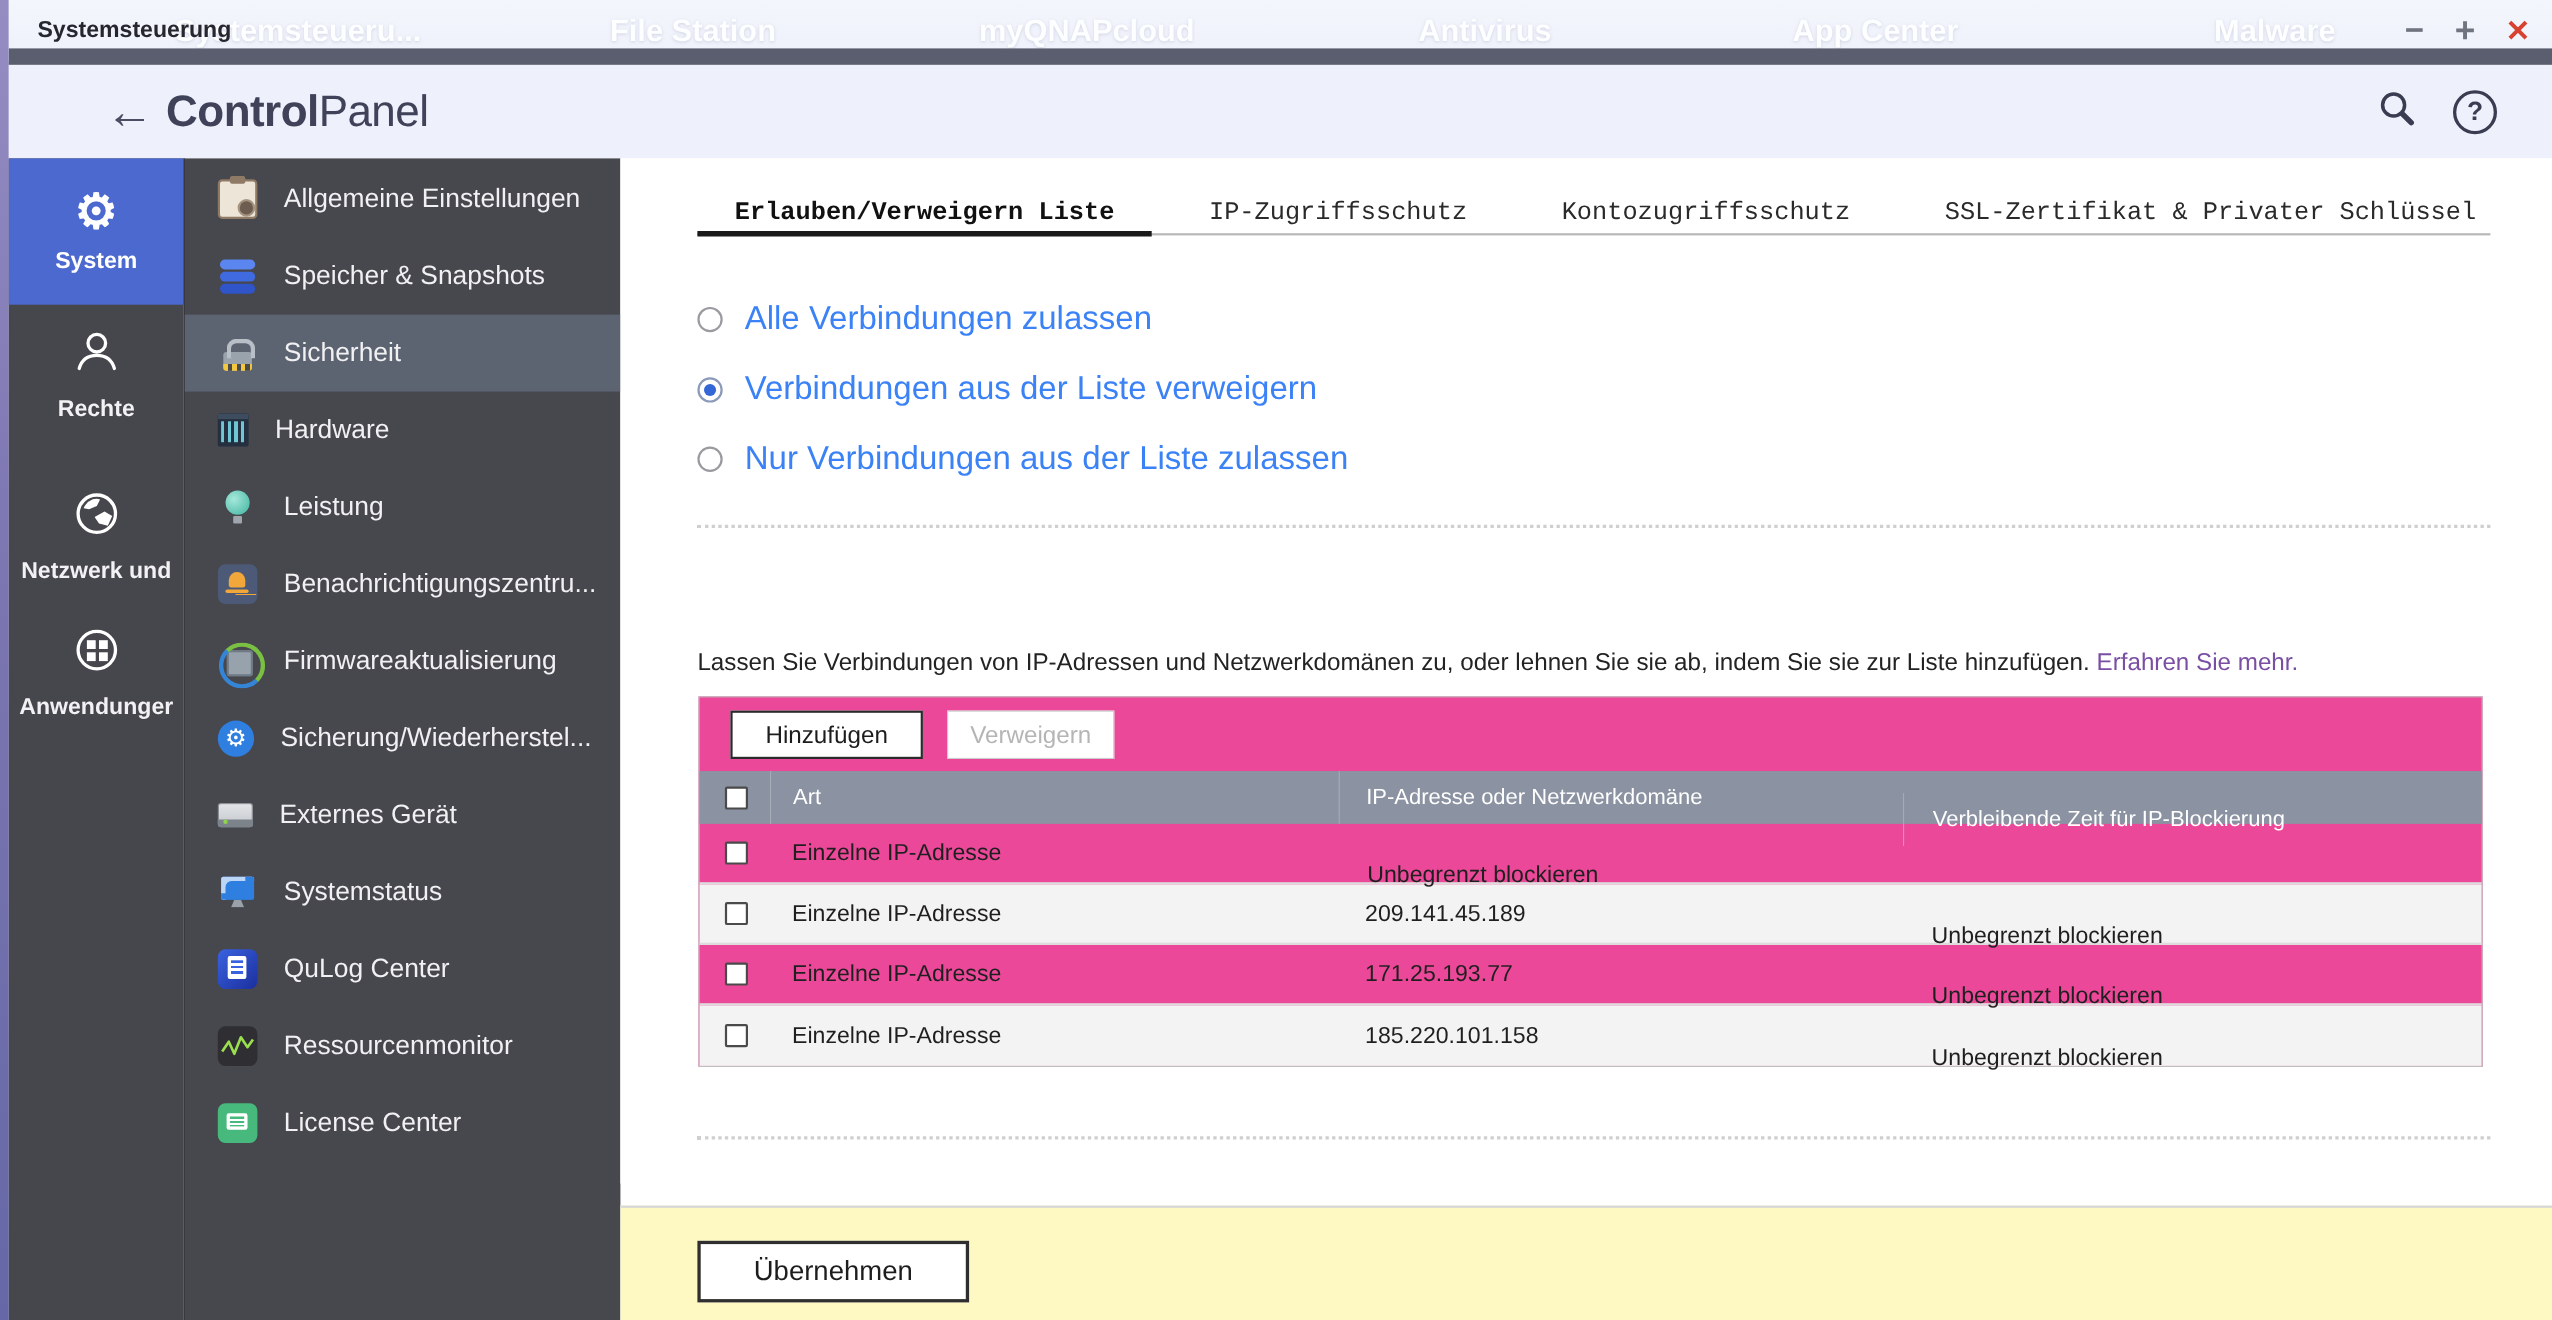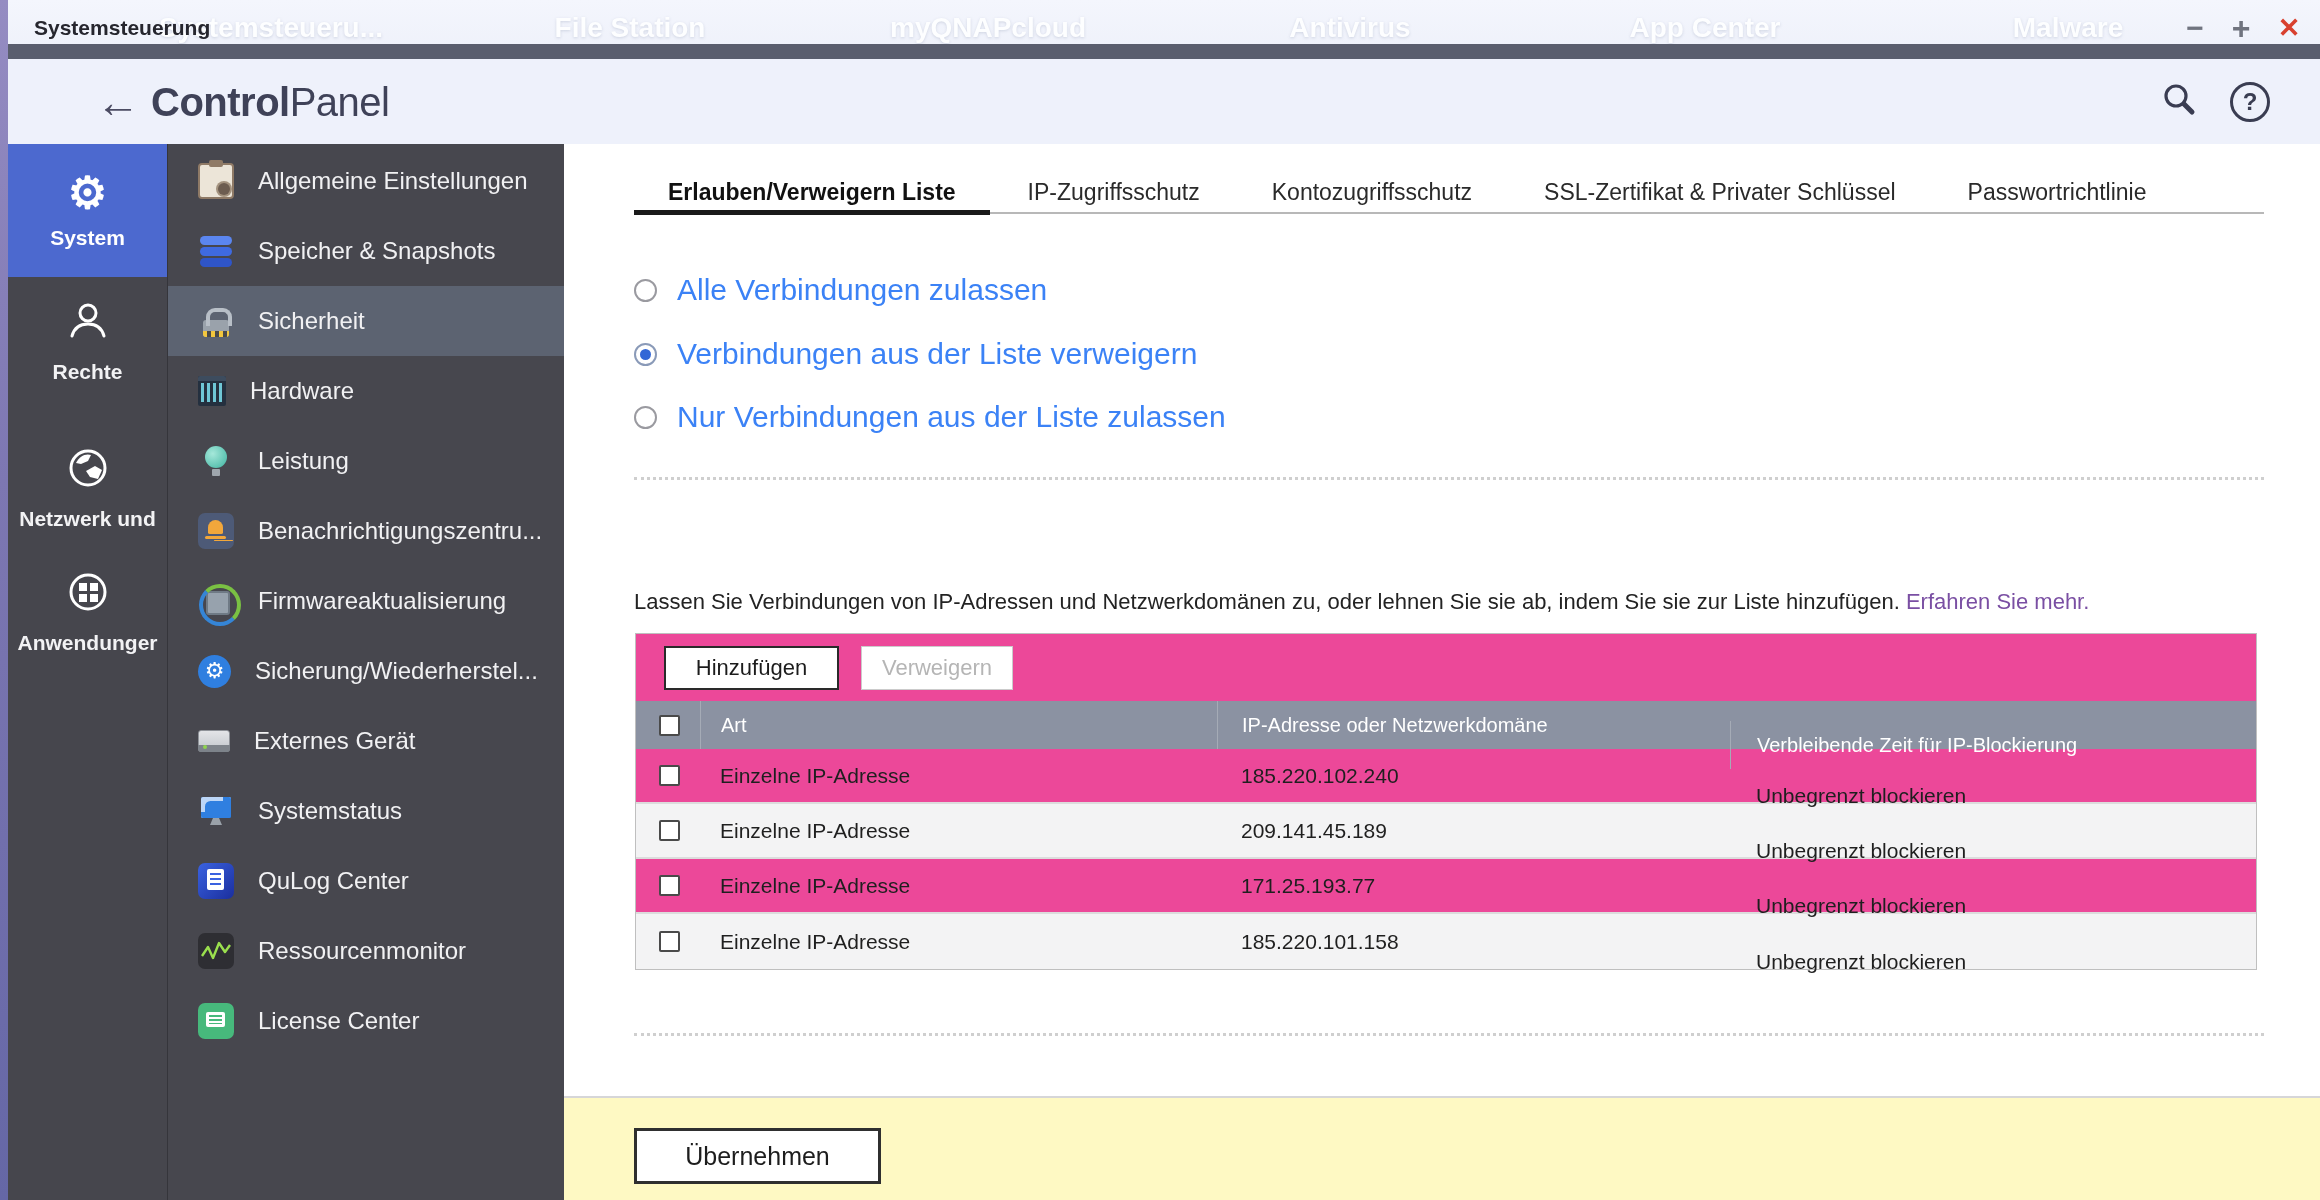--- a/index.html
+++ b/index.html
@@ -132,21 +132,21 @@
   .i13 { border-radius:7px; background:#47b97c; }
   .i13::before { content:""; position:absolute; left:8px; top:9px; width:19px; height:15px;
     background:#fff; border-radius:2px; }
   .i13::after { content:""; position:absolute; left:11px; top:12px; width:13px; height:9px;
     background:repeating-linear-gradient(#47b97c 0 2px,#fff 2px 4px); }
 
   
   .content { position:absolute; left:564px; top:144px; width:1756px; height:932px; background:#fff; }
 
   .tabbar { position:absolute; left:70px; right:56px; top:29px; height:41px;
-    border-bottom:2px solid #b8b8b8; display:flex; gap:4px; }
+    border-bottom:2px solid #b8b8b8; display:flex; gap:18px;font-family:Liberation Mono, monospace; }
   .tab { position:relative; padding:0 34px; font-size:23px; color:#2a2a2a;
     display:flex; align-items:center; cursor:pointer; white-space:nowrap; }
   .tab.active { font-weight:bold; color:#111; }
   .tab.active::after { content:""; position:absolute; left:0; right:0; bottom:-3px;
     height:5px; background:#1a1a1a; }
 
   .radio-row { position:absolute; left:70px; display:flex; align-items:center; gap:20px;
     height:44px; cursor:pointer; }
   .rr1 { top:124px; } .rr2 { top:188px; } .rr3 { top:251px; }
   .radio { width:23px; height:23px; border:2px solid #9a9aa0; border-radius:50%;
@@ -368,21 +368,20 @@
           </div>
         <div class="tc tc-art">Art</div>
         <div class="tc tc-ip">IP-Adresse oder Netzwerkdomäne</div>
         <div class="tc tc-time">Verbleibende Zeit für IP-Blockierung</div>
       </div>
       <div class="trow">
         <div class="tc tc-check">
             <span class="checkbox"></span>
           </div>
         <div class="tc tc-art">Einzelne IP-Adresse</div>
-        <div class="tc tc-ip">185.220.102.240</div>
         <div class="tc tc-time">Unbegrenzt blockieren</div>
       </div>
       <div class="trow">
         <div class="tc tc-check">
             <span class="checkbox"></span>
           </div>
         <div class="tc tc-art">Einzelne IP-Adresse</div>
         <div class="tc tc-ip">209.141.45.189</div>
         <div class="tc tc-time">Unbegrenzt blockieren</div>
       </div>

